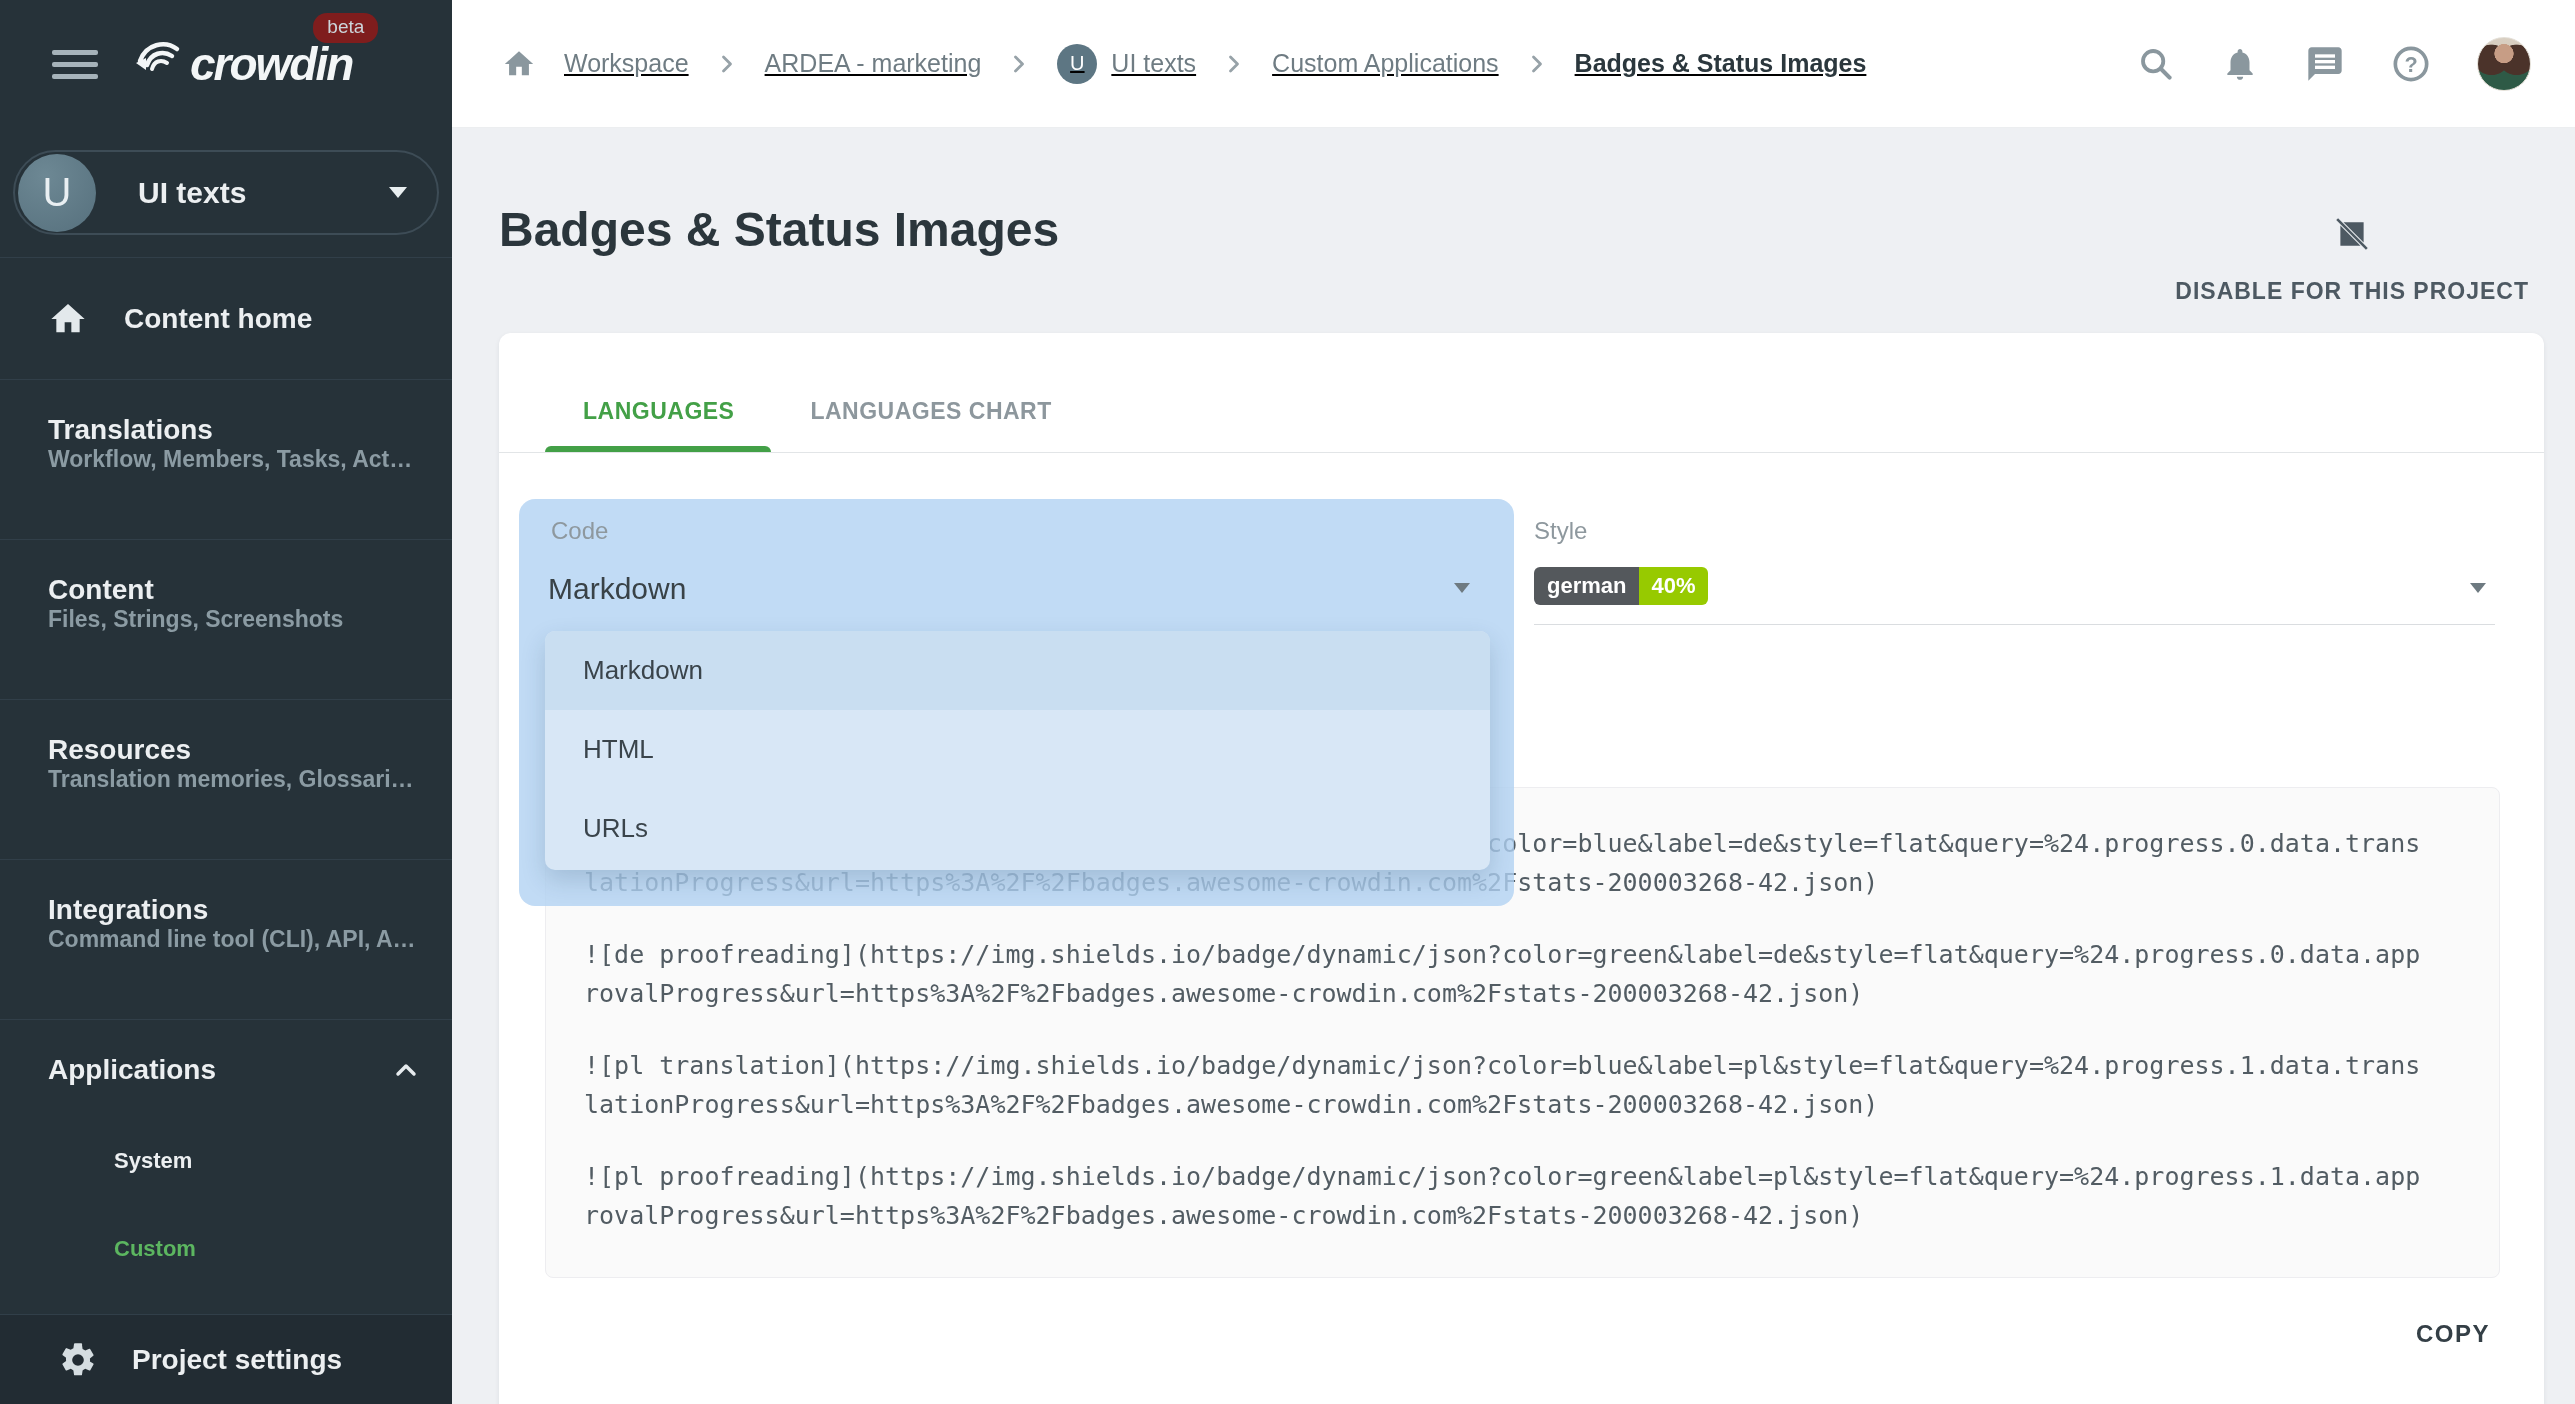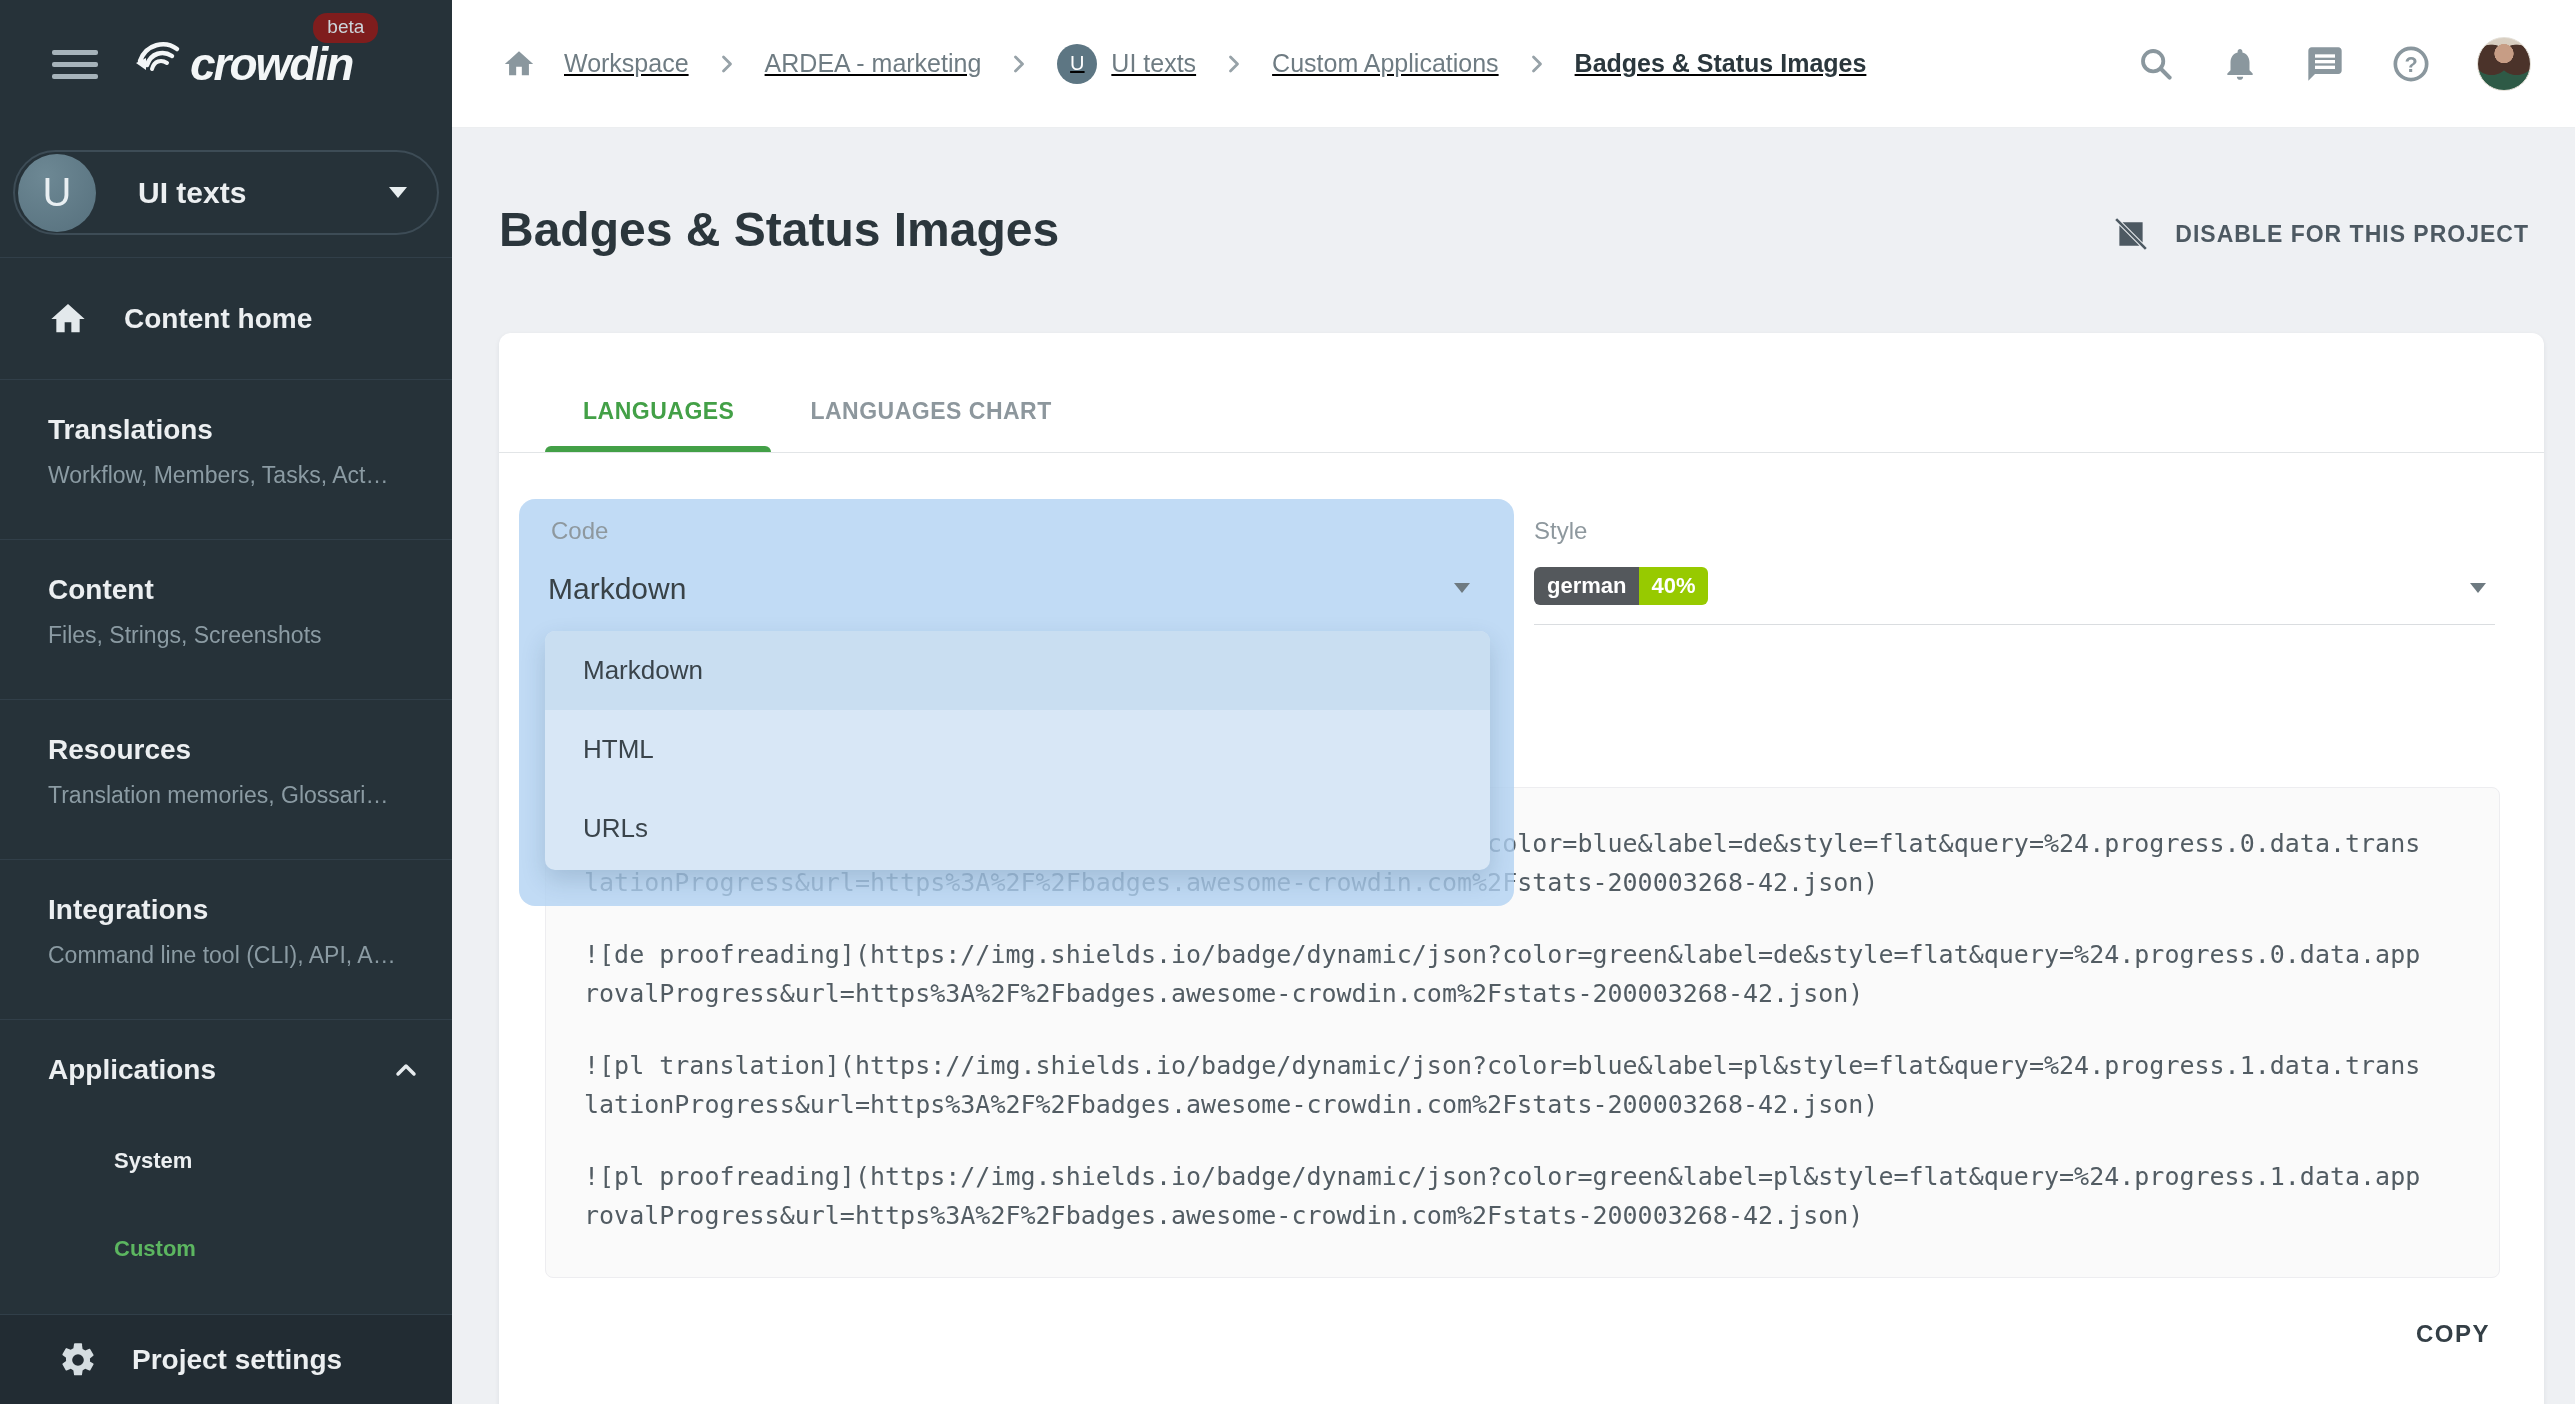--- a/index.html
+++ b/index.html
@@ -18,21 +18,21 @@
   .beta { position:absolute; right:-26px; top:-24px; background:#7f1d1d; color:#ccd5da; font-size:19px; padding:3px 14px 5px; border-radius:14px; }
   .proj-select { margin:22px 13px 0; height:85px; border:2px solid #3d4c56; border-radius:44px; display:flex; align-items:center; padding:0 30px 0 3px; cursor:pointer; flex-shrink:0; }
   .proj-avatar { width:78px; height:78px; border-radius:50%; background:radial-gradient(circle at 35% 28%, #6d8894, #56707d); display:flex; align-items:center; justify-content:center; font-size:40px; color:#e9eff2; flex-shrink:0; }
   .proj-name { font-size:30px; font-weight:600; margin-left:42px; flex:1; }
   .caret-down-w { width:0; height:0; border-left:9px solid transparent; border-right:9px solid transparent; border-top:11px solid #e8eef0; }
   .side-divider { border-top:1px solid #313f49; margin-top:22px; }
   .side-row { display:flex; align-items:center; padding:0 0 0 48px; height:122px; border-bottom:1px solid #313f49; cursor:pointer; flex-shrink:0; }
   .side-row .row-label { font-size:28px; font-weight:600; margin-left:36px; }
   .side-section { padding:34px 36px 0 48px; height:160px; border-bottom:1px solid #313f49; cursor:pointer; flex-shrink:0; }
   .side-section h3 { font-size:28px; font-weight:600; color:#eceff1; }
-  .side-section p { font-size:23px; color:#8b9ba3; margin-top:16px; white-space:nowrap; overflow:hidden; }
+  .side-section p { font-size:23px; color:#8b9ba3; white-space:nowrap; overflow:hidden;font-weight:bold; }
   .side-apps { padding:34px 36px 0 48px; flex:1; position:relative; }
   .side-apps h3 { font-size:28px; font-weight:600; cursor:pointer; }
   .apps-chevron { position:absolute; right:30px; top:34px; }
   .app-item { font-size:22px; font-weight:600; margin:62px 0 0 66px; cursor:pointer; }
   .app-item.active { color:#5cb660; }
   .settings-row { height:90px; border-top:1px solid #313f49; background:rgba(0,0,0,0.10); display:flex; align-items:center; padding-left:58px; cursor:pointer; flex-shrink:0; }
   .settings-row .row-label { font-size:28px; font-weight:600; margin-left:34px; }
 
   
   .main { flex:1; display:flex; flex-direction:column; position:relative;text-decoration:underline; }
@@ -49,21 +49,21 @@
   .avatar-photo { width:54px; height:54px; border-radius:50%; cursor:pointer; border:1px solid #e4e0d8;
     background:
       radial-gradient(circle at 50% 30%, #c79d85 0 21%, rgba(0,0,0,0) 22%),
       radial-gradient(ellipse 34% 30% at 26% 42%, #4b332a 0 95%, rgba(0,0,0,0) 100%),
       radial-gradient(ellipse 34% 30% at 74% 42%, #4b332a 0 95%, rgba(0,0,0,0) 100%),
       radial-gradient(ellipse 60% 35% at 50% 82%, #2e5a46 0 95%, rgba(0,0,0,0) 100%),
       linear-gradient(180deg, #d9cfc2, #cfc3b2); }
 
   .content { position:relative; flex:1; background:#eef0f3; overflow:hidden; }
   .page-head-title { position:absolute; left:47px; top:74px; font-size:48px; font-weight:700; color:#2b363c; }
-  .disable-btn { position:absolute; right:46px; top:88px; display:flex; align-items:center; gap:26px; cursor:pointer; }
+  .disable-btn { position:absolute; right:46px; top:88px; display:flex; align-items:center; gap:26px; cursor:pointer;flex-direction:column; }
   .disable-btn span { font-size:23px; font-weight:600; letter-spacing:1px; color:#4d5962; }
 
   .card { position:absolute; left:47px; right:31px; top:205px; height:1220px; background:#fff; border-radius:12px; box-shadow:0 2px 5px rgba(30,40,50,0.08); }
   .tabs { position:absolute; left:46px; top:44px; display:flex; }
   .tab { font-size:23px; font-weight:700; letter-spacing:0.5px; padding:0 38px; height:68px; display:flex; align-items:center; cursor:pointer; color:#8d979d; }
   .tab.active { color:#43a047; }
   .tab-underline { position:absolute; left:46px; top:113px; width:226px; height:6px; background:#43a047; border-radius:6px 6px 0 0; }
   .tab-divider { position:absolute; left:0; right:0; top:119px; border-top:1px solid #e2e5e7; }
 
   .field-label { position:absolute; font-size:24px; color:#8e989e; }

